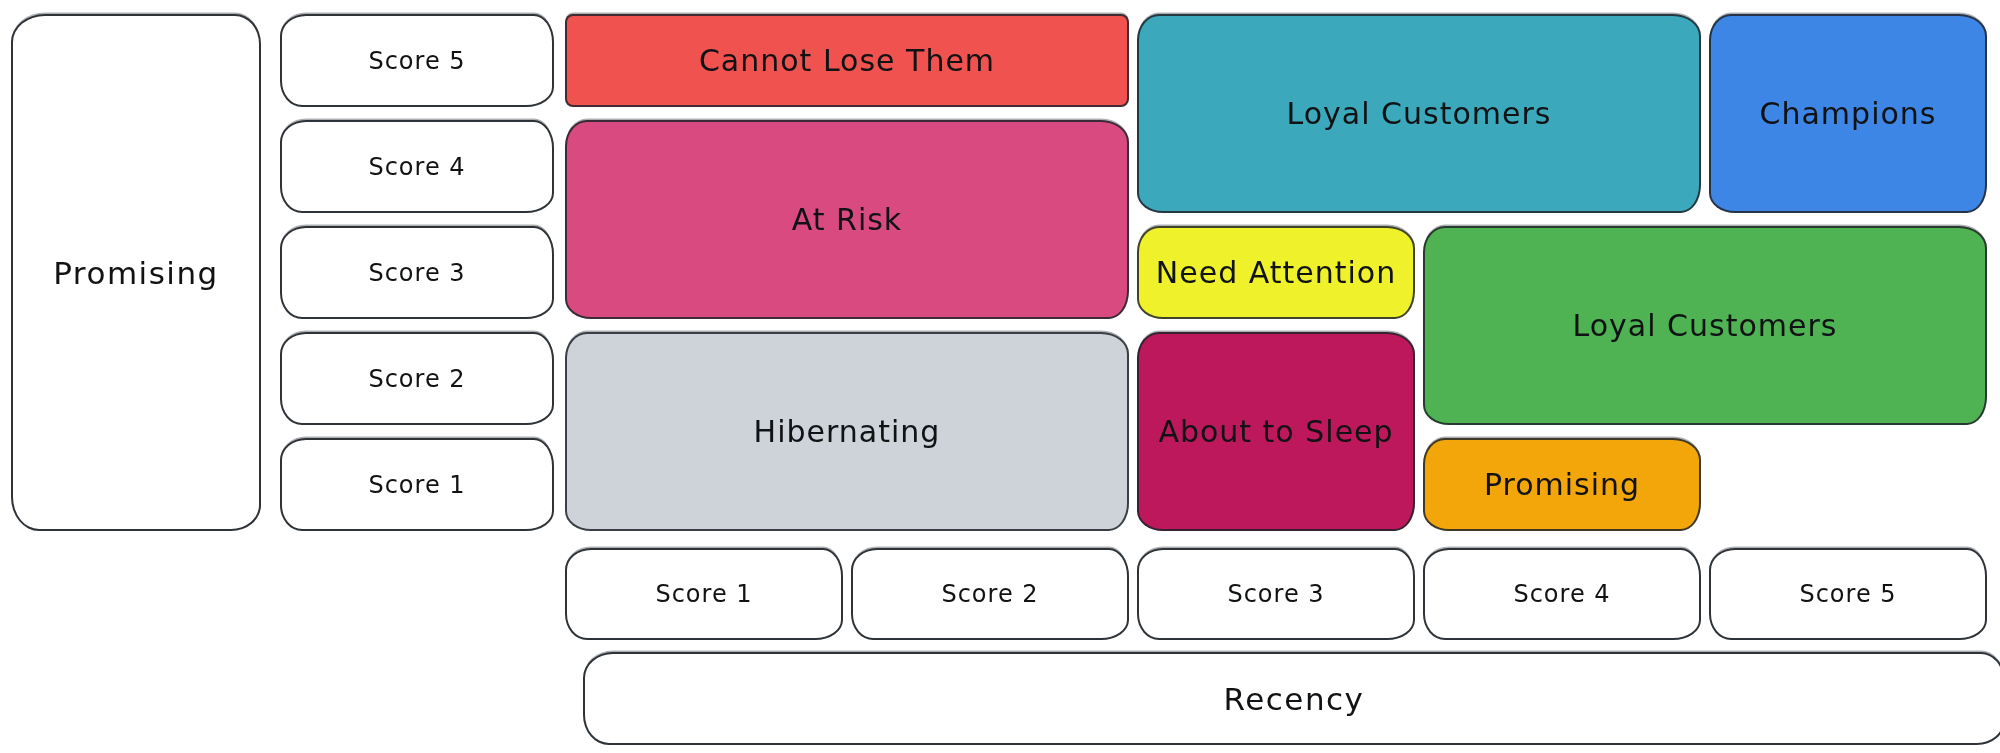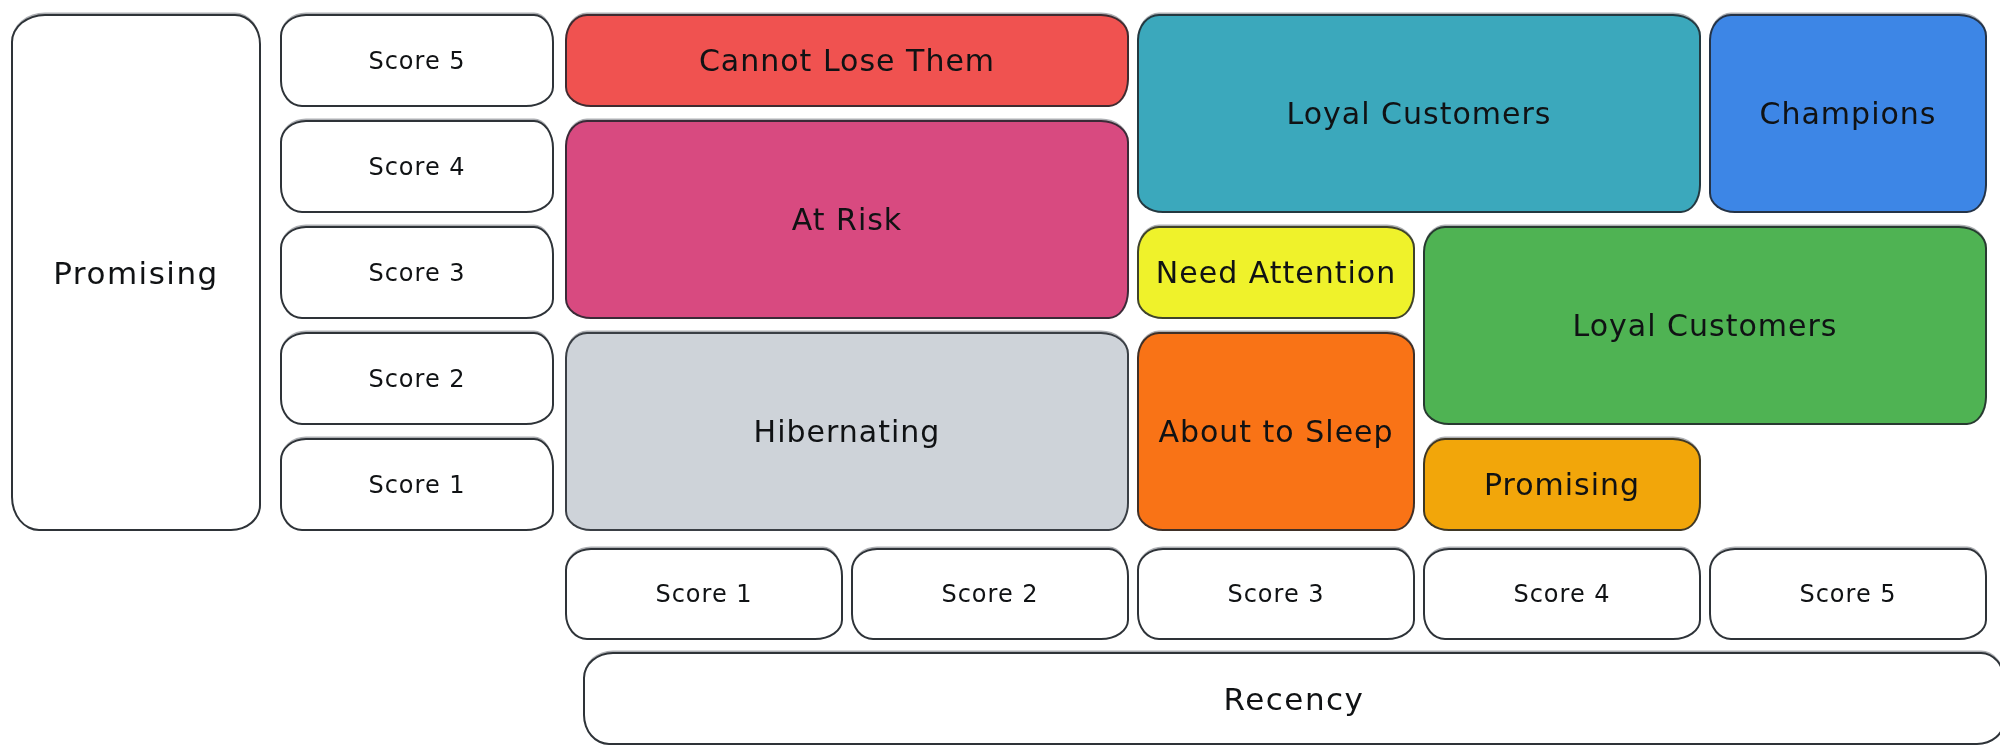--- a/index.html
+++ b/index.html
@@ -113,42 +113,42 @@
     </div>
     <div class="box label-sm">
       <span>Score 2</span>
     </div>
     <div class="box label-sm">
       <span>Score 1</span>
     </div>
   </div>
 
   <div class="matrix">
-    <div class="seg seg-cannot-lose label-md" style="background-color: rgb(240, 82, 80);">
+    <div class="seg seg-cannot-lose label-md" style="background-color: rgb(240, 82, 80); border-radius: 8px;">
       <span>Cannot Lose Them</span>
     </div>
     <div class="seg seg-at-risk label-md" style="background-color: rgb(216, 74, 128);">
       <span>At Risk</span>
     </div>
     <div class="seg seg-hibernating label-md" style="background-color: rgb(206, 211, 217);">
       <span>Hibernating</span>
     </div>
     <div class="seg seg-loyal-top label-md" style="background-color: rgb(59, 168, 188);">
       <span>Loyal Customers</span>
     </div>
     <div class="seg seg-champions label-md" style="background-color: rgb(61, 134, 230);">
       <span>Champions</span>
     </div>
     <div class="seg seg-need-attention label-md" style="background-color: rgb(239, 242, 43);">
       <span>Need Attention</span>
     </div>
     <div class="seg seg-loyal-mid label-md" style="background-color: rgb(79, 179, 83);">
       <span>Loyal Customers</span>
     </div>
-    <div class="seg seg-about-to-sleep label-md" style="background-color: #f97316;">
+    <div class="seg seg-about-to-sleep label-md" style="background-color: #be185d;">
       <span>About to Sleep</span>
     </div>
     <div class="seg seg-promising label-md" style="background-color: rgb(242, 166, 10);">
       <span>Promising</span>
     </div>
   </div>
 
   <div class="recency-scores">
     <div class="box label-sm">
       <span>Score 1</span>

